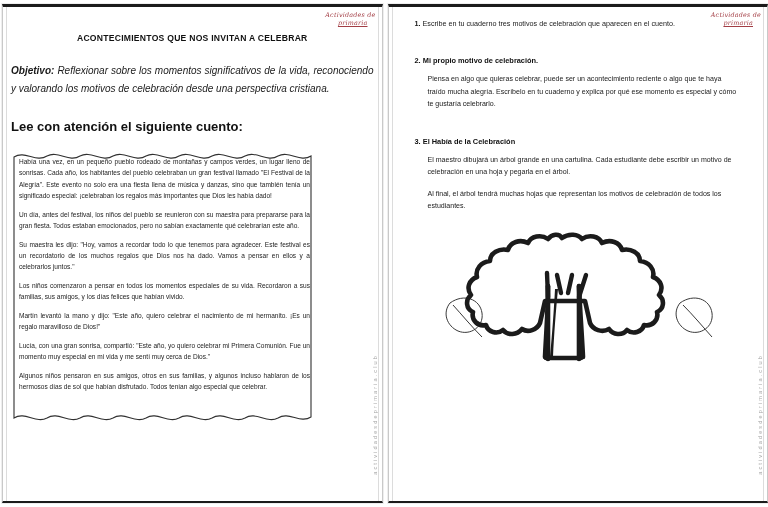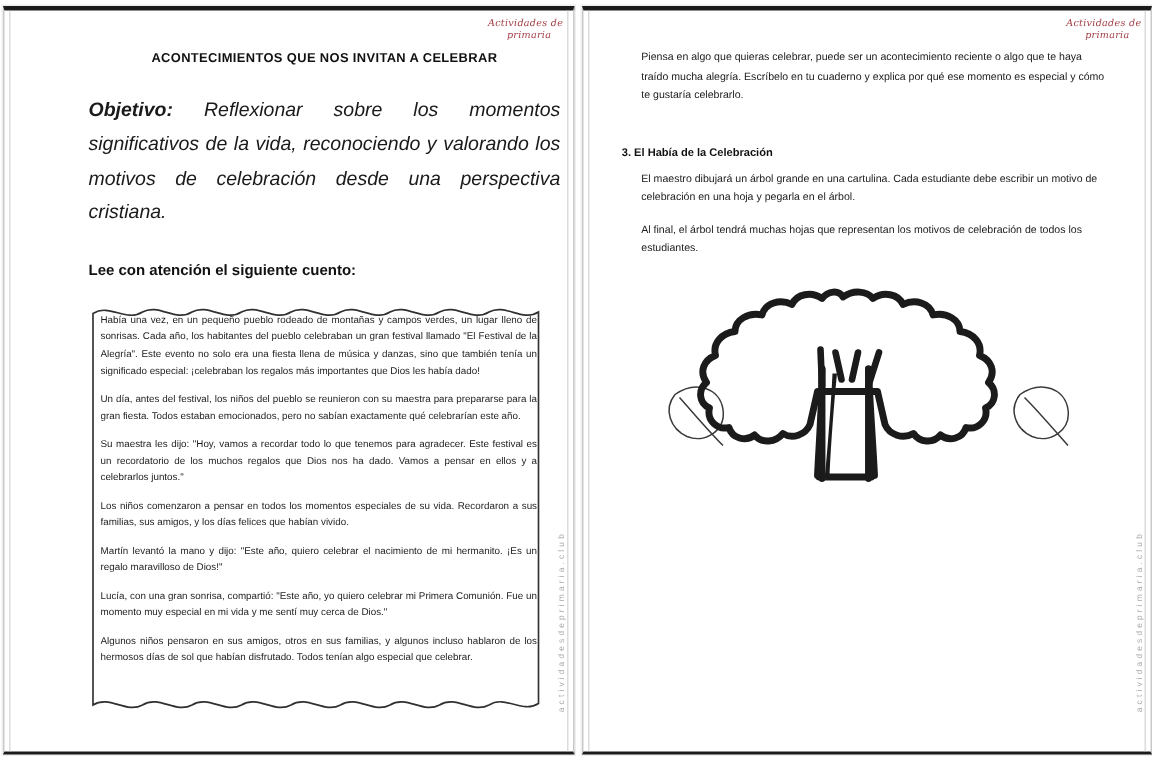--- a/index.html
+++ b/index.html
@@ -58,65 +58,65 @@
     width: 70px;
     text-align: right;
     line-height: 1.25;
     color: #9b2d35;
     font-family: "DejaVu Serif", serif;
     font-size: 6.4px;
     font-style: italic;
     letter-spacing: .2px;
     opacity: .92;
   }
-  .brandmark .b2 { padding-right: 8px; display: block; }
+  .brandmark .b2 { padding-right: 8px; display: block; text-decoration: underline; }
 
   
   .watermark {
     position: absolute;
     right: 4px;
     bottom: 26px;
     writing-mode: vertical-rl;
     text-orientation: mixed;
     transform: rotate(180deg);
     font-size: 5.6px;
     letter-spacing: 2.1px;
     color: #a8a8a8;
     font-family: "Liberation Sans", sans-serif;
     white-space: nowrap;
   }
 
   
-  .l-body { padding: 0 8px; position: relative; margin-left: 48px; }
+  .l-body { padding: 0 8px; position: relative; }
 
   .doc-title {
     margin-top: 26px;
     text-align: center;
     font-size: 8.6px;
     font-weight: bold;
     letter-spacing: .25px;
     color: #111;
   }
 
   .objective {
     margin-top: 19px;
-    font-size: 13px;
+    font-size: 10px;
     line-height: 1.75;
     color: #1a1a1a;
     text-align: justify;
     font-style: italic;
   }
   .objective .lead {
     font-weight: bold;
     font-style: italic;
   }
 
   .read-prompt {
     margin-top: 22px;
-    font-size: 10px;
+    font-size: 13px;
     font-weight: bold;
     color: #111;
   }
 
   
   .story-wrap {
     position: relative;
     margin-top: 13px;
     width: 310px;
     height: 279px;
@@ -261,22 +261,30 @@
     <div class="brandmark">
       <span class="b1">Actividades de</span>
       <span class="b2">primaria</span>
     </div>
 
     <div class="watermark">actividadesdeprimaria.club</div>
 
     <div class="r-body">
 
 
+      <div class="act-item">
+        <div class="act-line">
+          <span class="num">1.</span><span> Escribe en tu cuaderno tres motivos de celebración que aparecen en el cuento.</span>
+        </div>
+      </div>
 
       <div class="act-item spaced">
+        <div class="act-sub-head">
+          <span>2.</span><span>  Mi propio motivo de celebración.</span>
+        </div>
         <div class="act-para">Piensa en algo que quieras celebrar, puede ser un acontecimiento reciente o algo que te haya traído mucha alegría. Escríbelo en tu cuaderno y explica por qué ese momento es especial y cómo te gustaría celebrarlo.</div>
       </div>
 
       <div class="act-item spaced">
         <div class="act-sub-head">
           <span>3.</span><span> El Había de la Celebración</span>
         </div>
         <div class="act-para">El maestro dibujará un árbol grande en una cartulina. Cada estudiante debe escribir un motivo de celebración en una hoja y pegarla en el árbol.</div>
         <div class="act-para">Al final, el árbol tendrá muchas hojas que representan los motivos de  celebración de todos los estudiantes.</div>
       </div>

